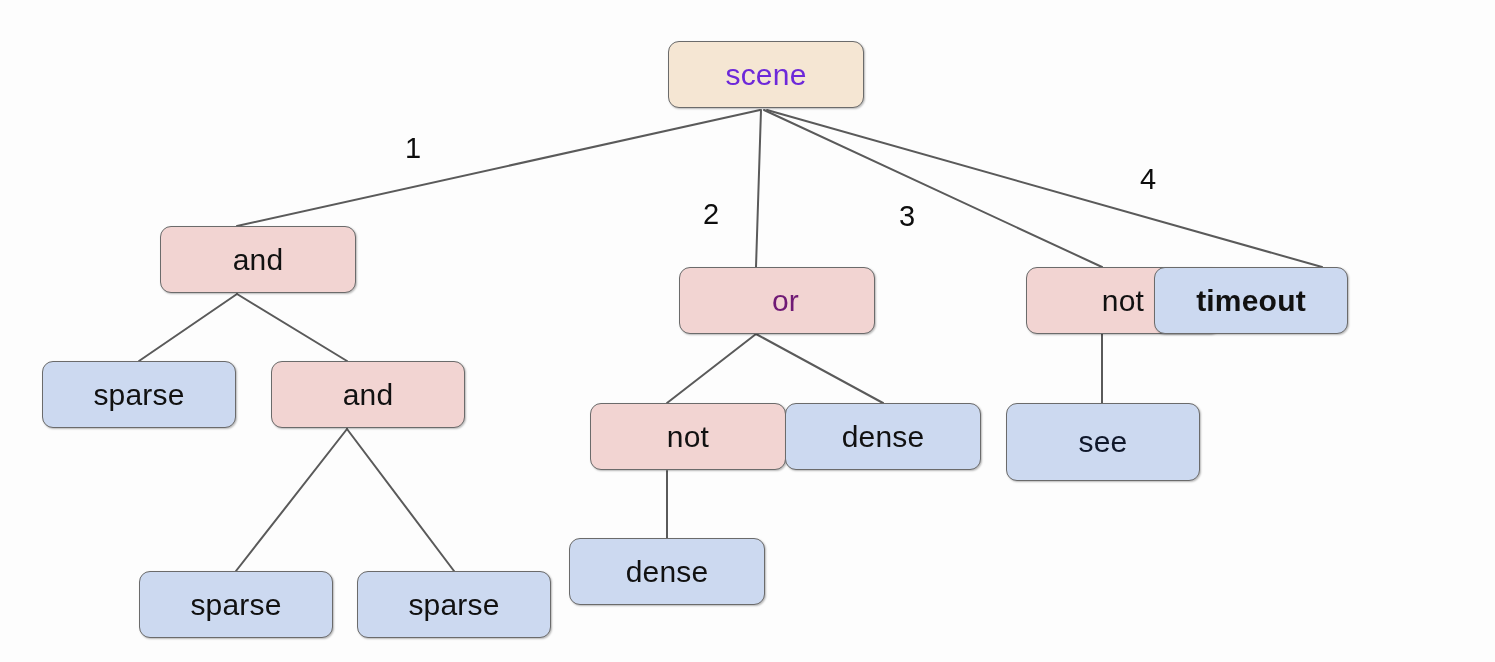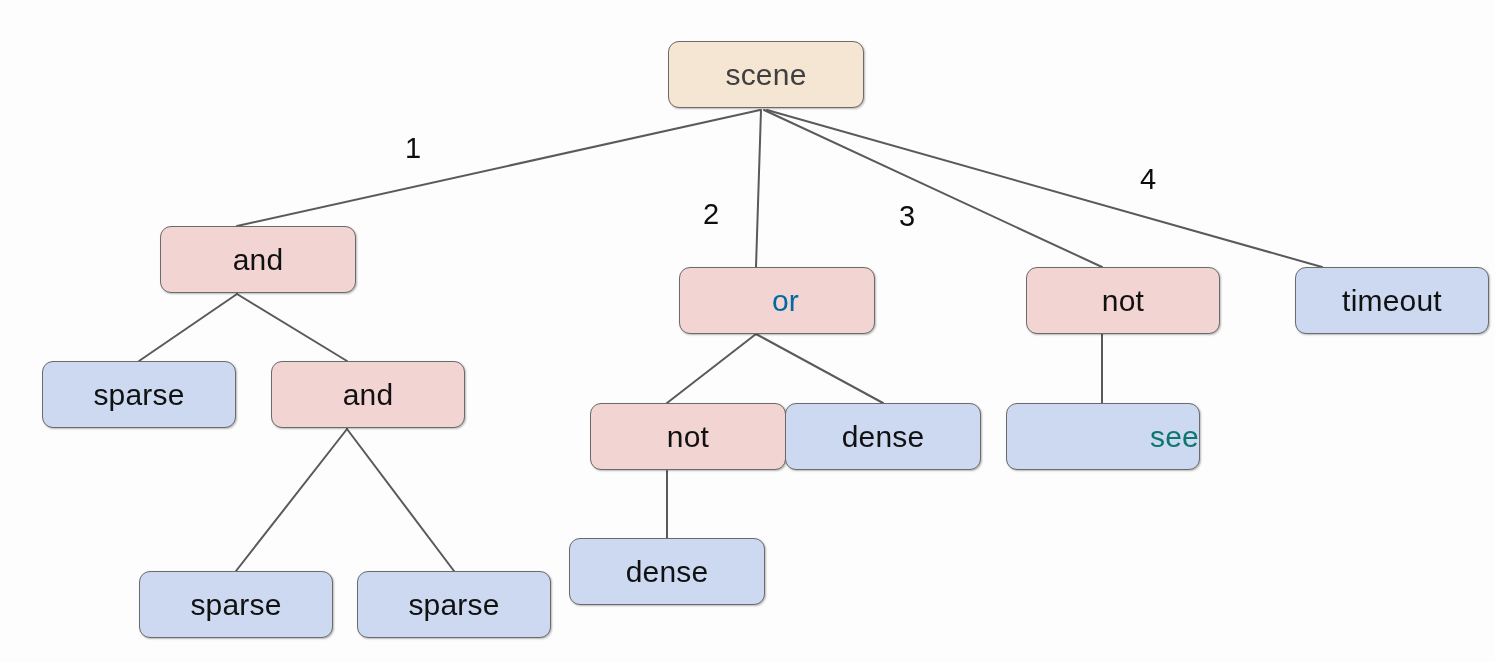--- a/index.html
+++ b/index.html
@@ -69,48 +69,48 @@
       <line x1="767" y1="110" x2="1322" y2="267" stroke="#5a5a5a" stroke-width="2" stroke-linecap="round"></line>
       <line x1="237" y1="294" x2="139" y2="361" stroke="#5a5a5a" stroke-width="2" stroke-linecap="round"></line>
       <line x1="237" y1="294" x2="347" y2="361" stroke="#5a5a5a" stroke-width="2" stroke-linecap="round"></line>
       <line x1="347" y1="429" x2="236" y2="571" stroke="#5a5a5a" stroke-width="2" stroke-linecap="round"></line>
       <line x1="347" y1="429" x2="454" y2="571" stroke="#5a5a5a" stroke-width="2" stroke-linecap="round"></line>
       <line x1="756" y1="334" x2="667" y2="403" stroke="#5a5a5a" stroke-width="2" stroke-linecap="round"></line>
       <line x1="756" y1="334" x2="883" y2="403" stroke="#5a5a5a" stroke-width="2" stroke-linecap="round"></line>
       <line x1="667" y1="471" x2="667" y2="538" stroke="#5a5a5a" stroke-width="2" stroke-linecap="round"></line>
       <line x1="1102" y1="334" x2="1102" y2="403" stroke="#5a5a5a" stroke-width="2" stroke-linecap="round"></line>
     </svg>
-<div class="node node-root" style="left: 668px; top: 41px; width: 196px; height: 67px; background: rgb(245, 230, 211); border-color: rgb(107, 107, 107); color: #404040;">
+<div class="node node-root" style="left: 668px; top: 41px; width: 196px; height: 67px; background: rgb(245, 230, 211); border-color: rgb(107, 107, 107); color: #6d28d9;">
       <span>scene</span>
     </div>
     <div class="node node-op" style="left: 139px; top: 226px; width: 196px; height: 67px; background: rgb(242, 212, 210); border-color: rgb(107, 107, 107); color: rgb(17, 17, 17);">
       <span>and</span>
     </div>
-    <div class="node node-op" style="left: 658px; top: 267px; width: 196px; height: 67px; background: rgb(242, 212, 210); border-color: rgb(107, 107, 107); color: #0369a1; padding-left: 17px;">
+    <div class="node node-op" style="left: 658px; top: 267px; width: 196px; height: 67px; background: rgb(242, 212, 210); border-color: rgb(107, 107, 107); color: #701a75; padding-left: 17px;">
       <span>or</span>
     </div>
     <div class="node node-op" style="left: 1005px; top: 267px; width: 194px; height: 67px; background: rgb(242, 212, 210); border-color: rgb(107, 107, 107); color: rgb(17, 17, 17);">
       <span>not</span>
     </div>
-    <div class="node node-leaf" style="left: 1295px; top: 267px; width: 194px; height: 67px; background: rgb(204, 217, 240); border-color: rgb(107, 107, 107); color: rgb(17, 17, 17);">
+    <div class="node node-leaf" style="left: 1154px; top: 267px; width: 194px; height: 67px; background: rgb(204, 217, 240); border-color: rgb(107, 107, 107); color: rgb(17, 17, 17); font-weight: bold;">
       <span>timeout</span>
     </div>
     <div class="node node-leaf" style="left: 42px; top: 361px; width: 194px; height: 67px; background: rgb(204, 217, 240); border-color: rgb(107, 107, 107); color: rgb(17, 17, 17);">
       <span>sparse</span>
     </div>
     <div class="node node-op" style="left: 250px; top: 361px; width: 194px; height: 67px; background: rgb(242, 212, 210); border-color: rgb(107, 107, 107); color: rgb(17, 17, 17);">
       <span>and</span>
     </div>
     <div class="node node-op" style="left: 569px; top: 403px; width: 196px; height: 67px; background: rgb(242, 212, 210); border-color: rgb(107, 107, 107); color: rgb(17, 17, 17);">
       <span>not</span>
     </div>
     <div class="node node-leaf" style="left: 785px; top: 403px; width: 196px; height: 67px; background: rgb(204, 217, 240); border-color: rgb(107, 107, 107); color: rgb(17, 17, 17);">
       <span>dense</span>
     </div>
-    <div class="node node-leaf" style="left: 1006px; top: 403px; width: 194px; height: 67px; background: rgb(204, 217, 240); border-color: rgb(107, 107, 107); color: #0f766e; justify-content: flex-end;">
+    <div class="node node-leaf" style="left: 1006px; top: 403px; width: 194px; height: 78px; background: rgb(204, 217, 240); border-color: rgb(107, 107, 107); color: #0f172a;">
       <span>see</span>
     </div>
     <div class="node node-leaf" style="left: 569px; top: 538px; width: 196px; height: 67px; background: rgb(204, 217, 240); border-color: rgb(107, 107, 107); color: rgb(17, 17, 17);">
       <span>dense</span>
     </div>
     <div class="node node-leaf" style="left: 139px; top: 571px; width: 194px; height: 67px; background: rgb(204, 217, 240); border-color: rgb(107, 107, 107); color: rgb(17, 17, 17);">
       <span>sparse</span>
     </div>
     <div class="node node-leaf" style="left: 357px; top: 571px; width: 194px; height: 67px; background: rgb(204, 217, 240); border-color: rgb(107, 107, 107); color: rgb(17, 17, 17);">
       <span>sparse</span>

